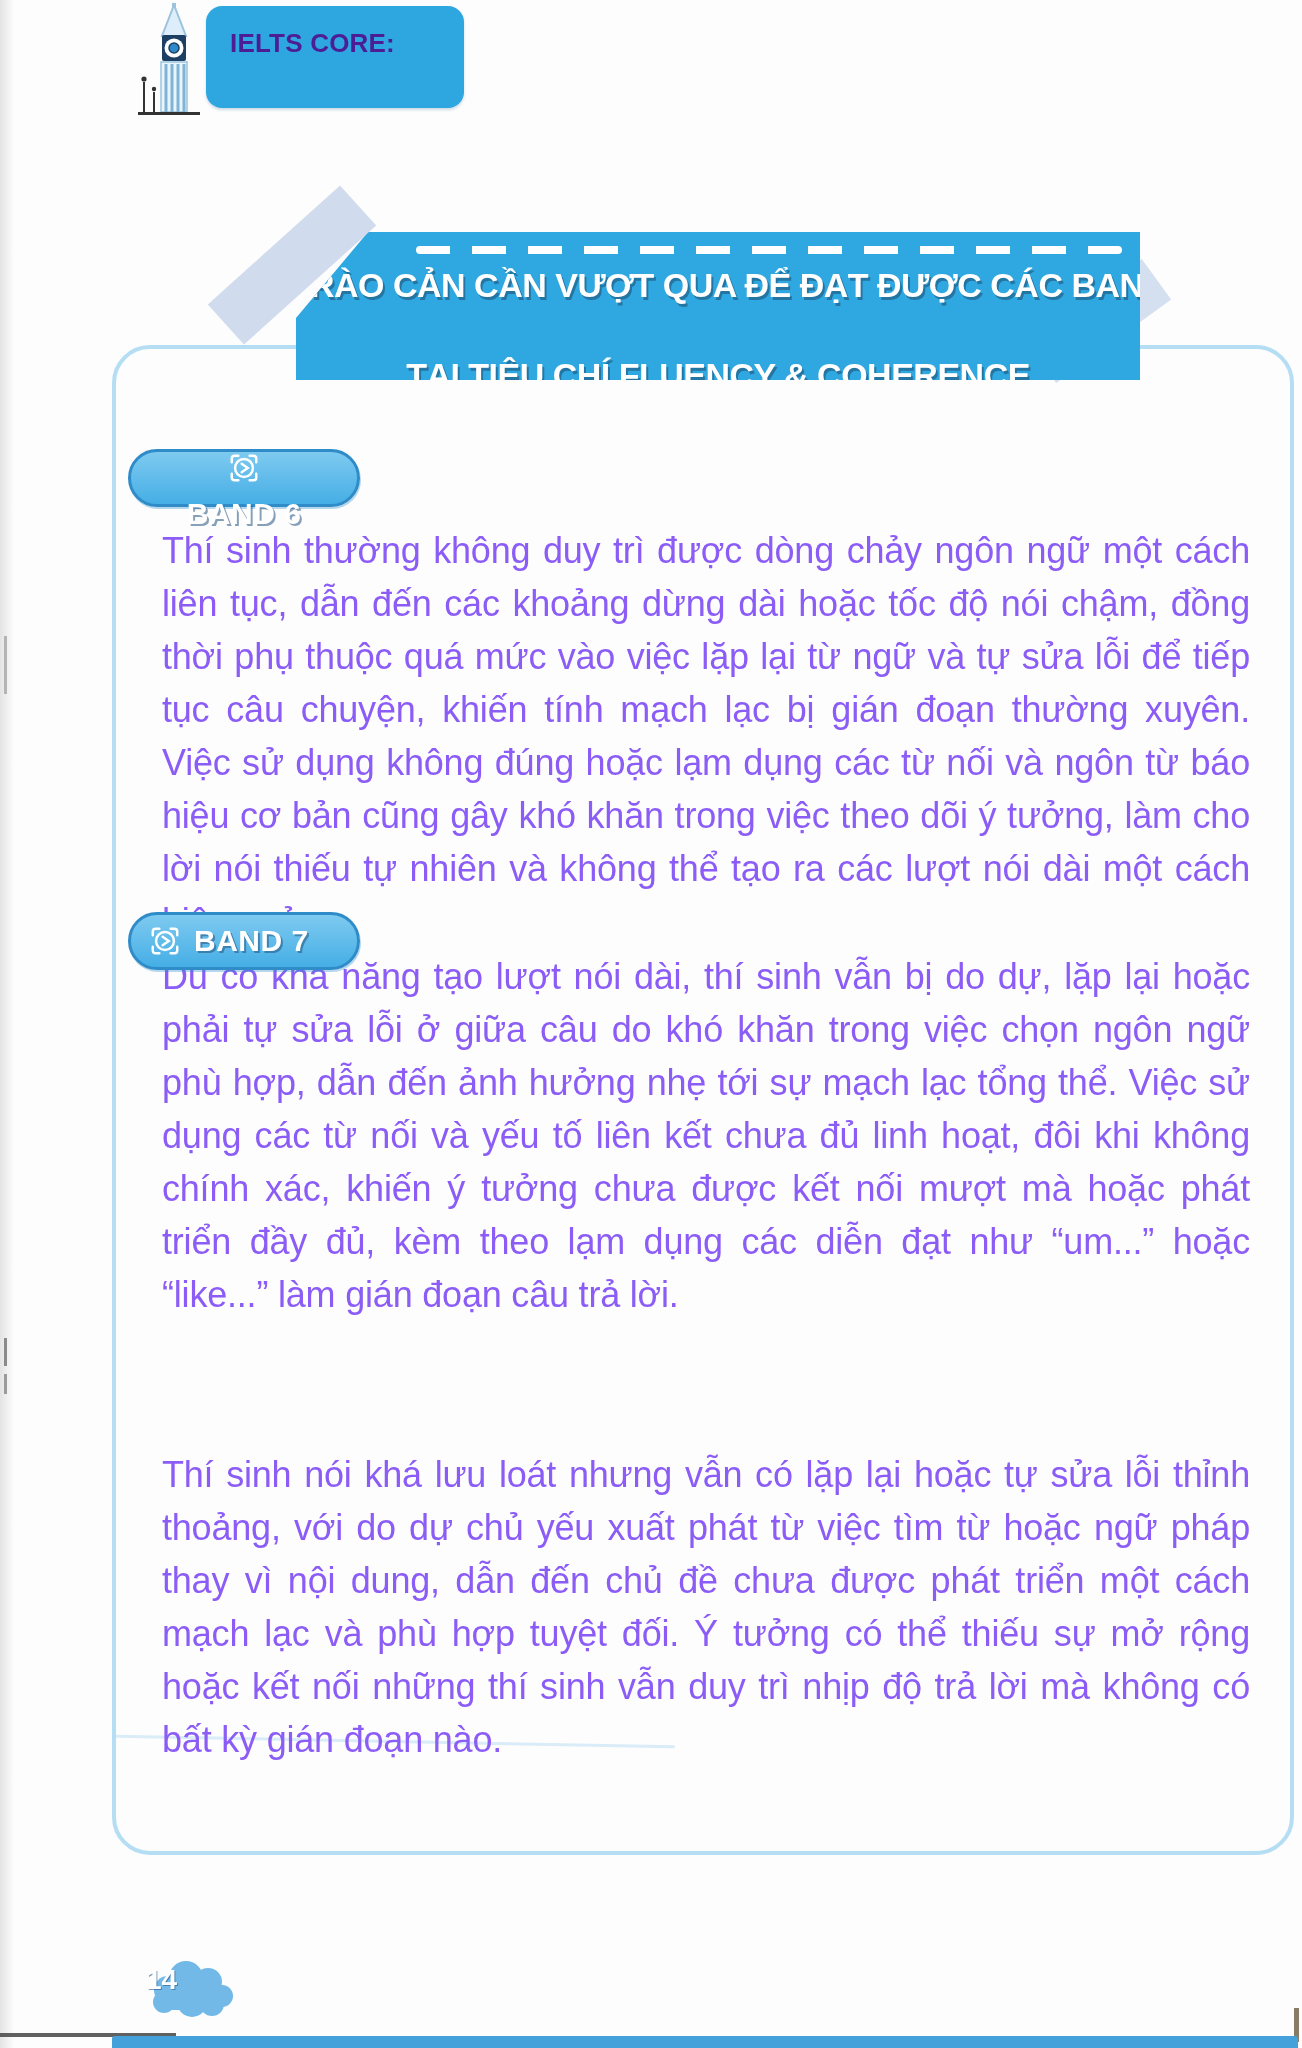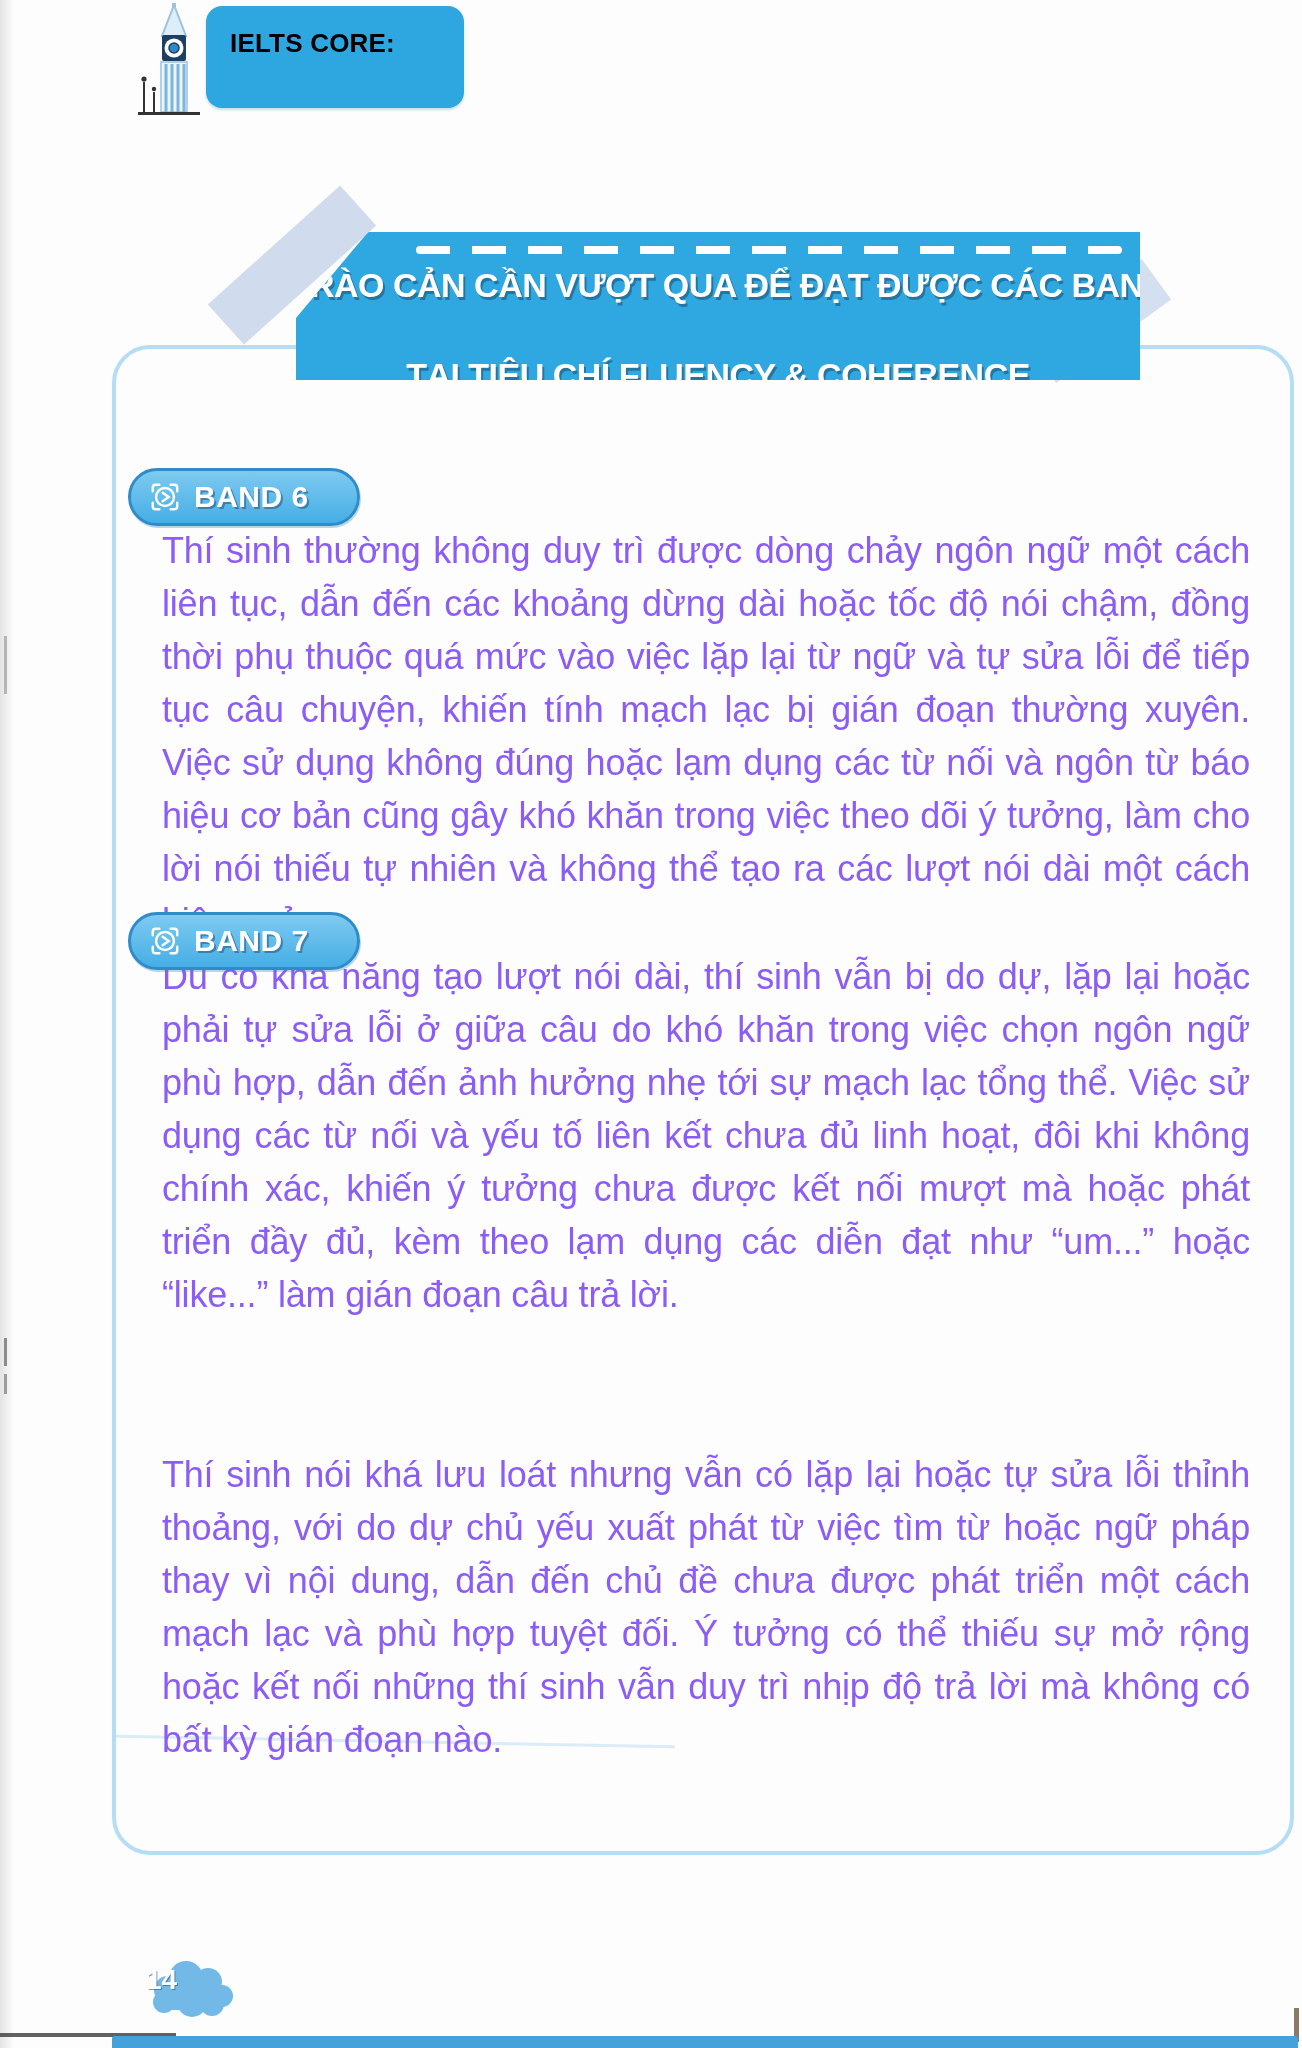--- a/index.html
+++ b/index.html
@@ -23,21 +23,21 @@
   .edge-mark.m2 { left: 4px; top: 1338px; width: 3px; height: 28px; opacity: .6; }
   .edge-mark.m3 { left: 4px; top: 1374px; width: 3px; height: 20px; opacity: .5; }
   .edge-mark.m4 { left: 1294px; top: 2008px; width: 5px; height: 34px; background:#6b5b3f; opacity: .8; }
   .bottom-dark-line { position: absolute; left: 0; top: 2033px; width: 176px; height: 4px; background: #3a3a3a; opacity: .8; }
   .bottom-strip { position: absolute; left: 112px; top: 2036px; width: 1186px; height: 12px; background: #44a1da; border-radius: 3px 3px 0 0; }
 
   
   .bigben { position: absolute; left: 136px; top: 2px; }
   .logo-box {
     position: absolute; left: 206px; top: 6px; width: 258px; height: 102px;
-    background: #2ea7e0; border-radius: 16px; color: #000000;
+    background: #2ea7e0; border-radius: 16px; color: #4c1d95;
     padding: 22px 0 0 24px; font-weight: 700; font-size: 26px; line-height: 31px;
     letter-spacing: 0.2px;
     box-shadow: 0 2px 3px rgba(60,120,160,.25);
   }
 
   
   .tape { position: absolute; background: #ccd9ec; opacity: .93; }
   .tape-left  { left: 203px; top: 238px; width: 178px; height: 54px; transform: rotate(-42deg); z-index: 4; }
   .tape-right { left: 1028px; top: 296px; width: 142px; height: 50px; transform: rotate(-36deg); z-index: 2; opacity: .85; }
 
@@ -71,21 +71,21 @@
   }
 
   
   .badge {
     position: absolute; left: 128px; width: 232px; height: 58px; z-index: 2;
     background: linear-gradient(180deg, #7ecaf0, #45aee5);
     border: 3px solid #2f8cc9; border-radius: 29px;
     display: flex; align-items: center; gap: 13px; padding: 0 18px;
     box-shadow: 1px 2px 0 rgba(47,140,201,.35);
   }
-  .badge.b6 { top: 468px; }
+  .badge.b6 { top: 449px; flex-direction: column; }
   .badge.b7 { top: 912px; }
   .badge.b8 { top: 1368px; }
   .badge-label {
     color: #ffffff; font-weight: 800; font-size: 30px; letter-spacing: 0.5px;
     text-shadow: 2px 2px 0 rgba(36,84,128,.55);
     font-family: "Liberation Sans", sans-serif;
   }
   .badge-icon { flex: 0 0 auto; }
 
   

